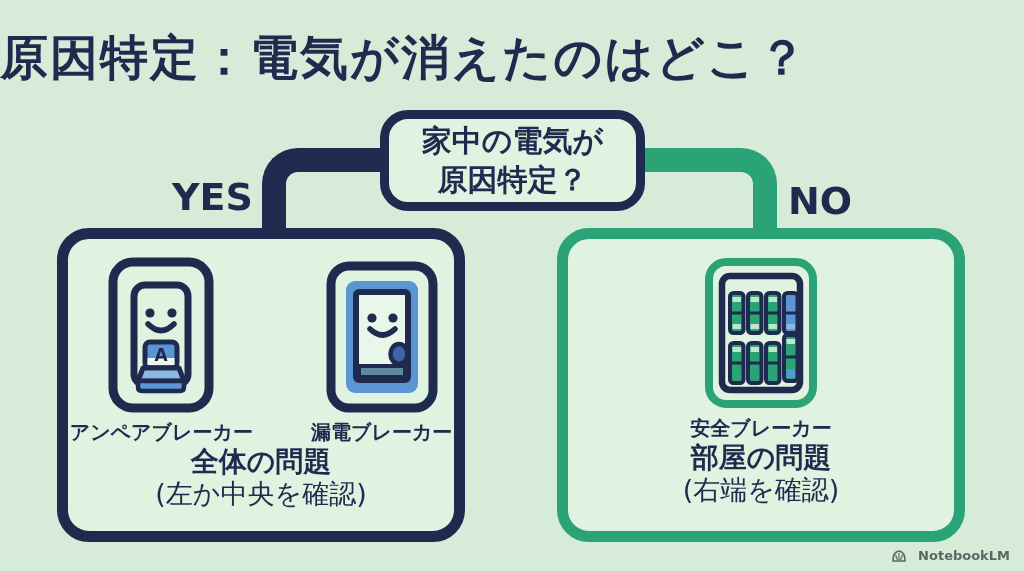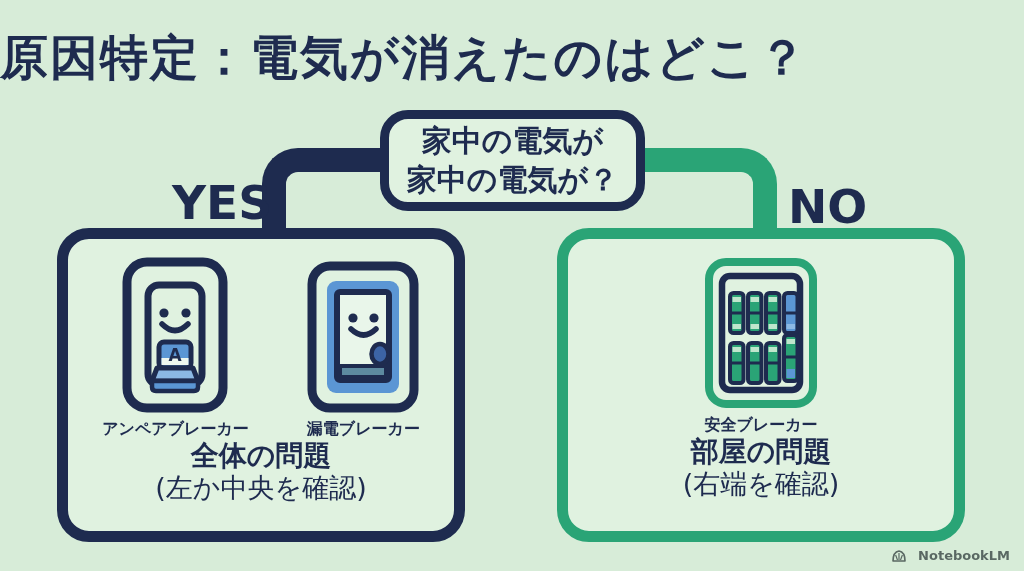--- a/index.html
+++ b/index.html
@@ -21,33 +21,33 @@
     border-left:24px solid var(--navy);border-top:24px solid var(--navy);border-top-left-radius:36px;}
   .conn-no{left:636px;top:148px;width:141px;height:88px;
     border-right:24px solid var(--green);border-top:24px solid var(--green);border-top-right-radius:36px;}
 
   
   .decision{position:absolute;z-index:3;left:380px;top:110px;width:265px;height:101px;
     background:var(--panel);border:9px solid var(--navy);border-radius:28px;
     display:flex;flex-direction:column;align-items:center;justify-content:center;
     font-size:30px;line-height:1.28;font-weight:800;color:var(--navy);white-space:nowrap;}
 
-  .branch-label{position:absolute;z-index:4;font-size:47px;font-weight:900;color:var(--navy);}
+  .branch-label{position:absolute;z-index:4;font-size:38px;font-weight:900;color:var(--navy);}
   .label-yes{left:172px;top:175px;}
   .label-no{left:788px;top:179px;}
 
   
   .box{position:absolute;z-index:2;top:228px;width:408px;height:314px;border-radius:32px;
     background:var(--panel);display:flex;flex-direction:column;align-items:center;}
   .box-left{left:57px;border:11px solid var(--navy);}
   .box-right{left:557px;border:11px solid var(--green);}
   .illus-row{display:flex;justify-content:center;align-items:flex-end;gap:58px;margin-top:18px;}
   .box-right .illus-row{gap:0;align-items:flex-end;}
   figure{display:flex;flex-direction:column;align-items:center;}
-  .illus-caption{margin-top:6px;font-size:16px;font-weight:800;color:var(--navy);white-space:nowrap;}
+  .illus-caption{margin-top:6px;font-size:20px;font-weight:800;color:var(--navy);white-space:nowrap;}
   .conclusion{font-size:28px;font-weight:700;color:var(--navy);line-height:1.15;}
   .hint{font-size:27px;font-weight:400;color:var(--navy);line-height:1.2;}
 
   
   .f-navy{fill:var(--navy);} .s-navy{stroke:var(--navy);}
   .f-none{fill:none;} .f-panel{fill:var(--panel);}
   .f-blue{fill:var(--blue);} .f-bluelight{fill:var(--blue-light);}
   .f-bluedark{fill:var(--blue-dark);} .f-slate{fill:var(--slate);}
   .f-green{fill:var(--green);} .s-green{stroke:var(--green);} .f-pale{fill:var(--pale);}
   .rnd{stroke-linecap:round;stroke-linejoin:round;}
@@ -60,21 +60,21 @@
 
 <div class="stage">
 
   <h1 class="title">原因特定：電気が消えたのはどこ？</h1>
 
   <div class="conn conn-yes"></div>
   <div class="conn conn-no"></div>
 
   <div class="decision">
     <span>家中の電気が</span>
-    <span>家中の電気が？</span>
+    <span>原因特定？</span>
   </div>
 
   <div class="branch-label label-yes">YES</div>
   <div class="branch-label label-no">NO</div>
 
   <section class="box box-left">
     <div class="illus-row">
 
       <figure>
         <svg width="106" height="156" viewBox="0 0 106 156">

